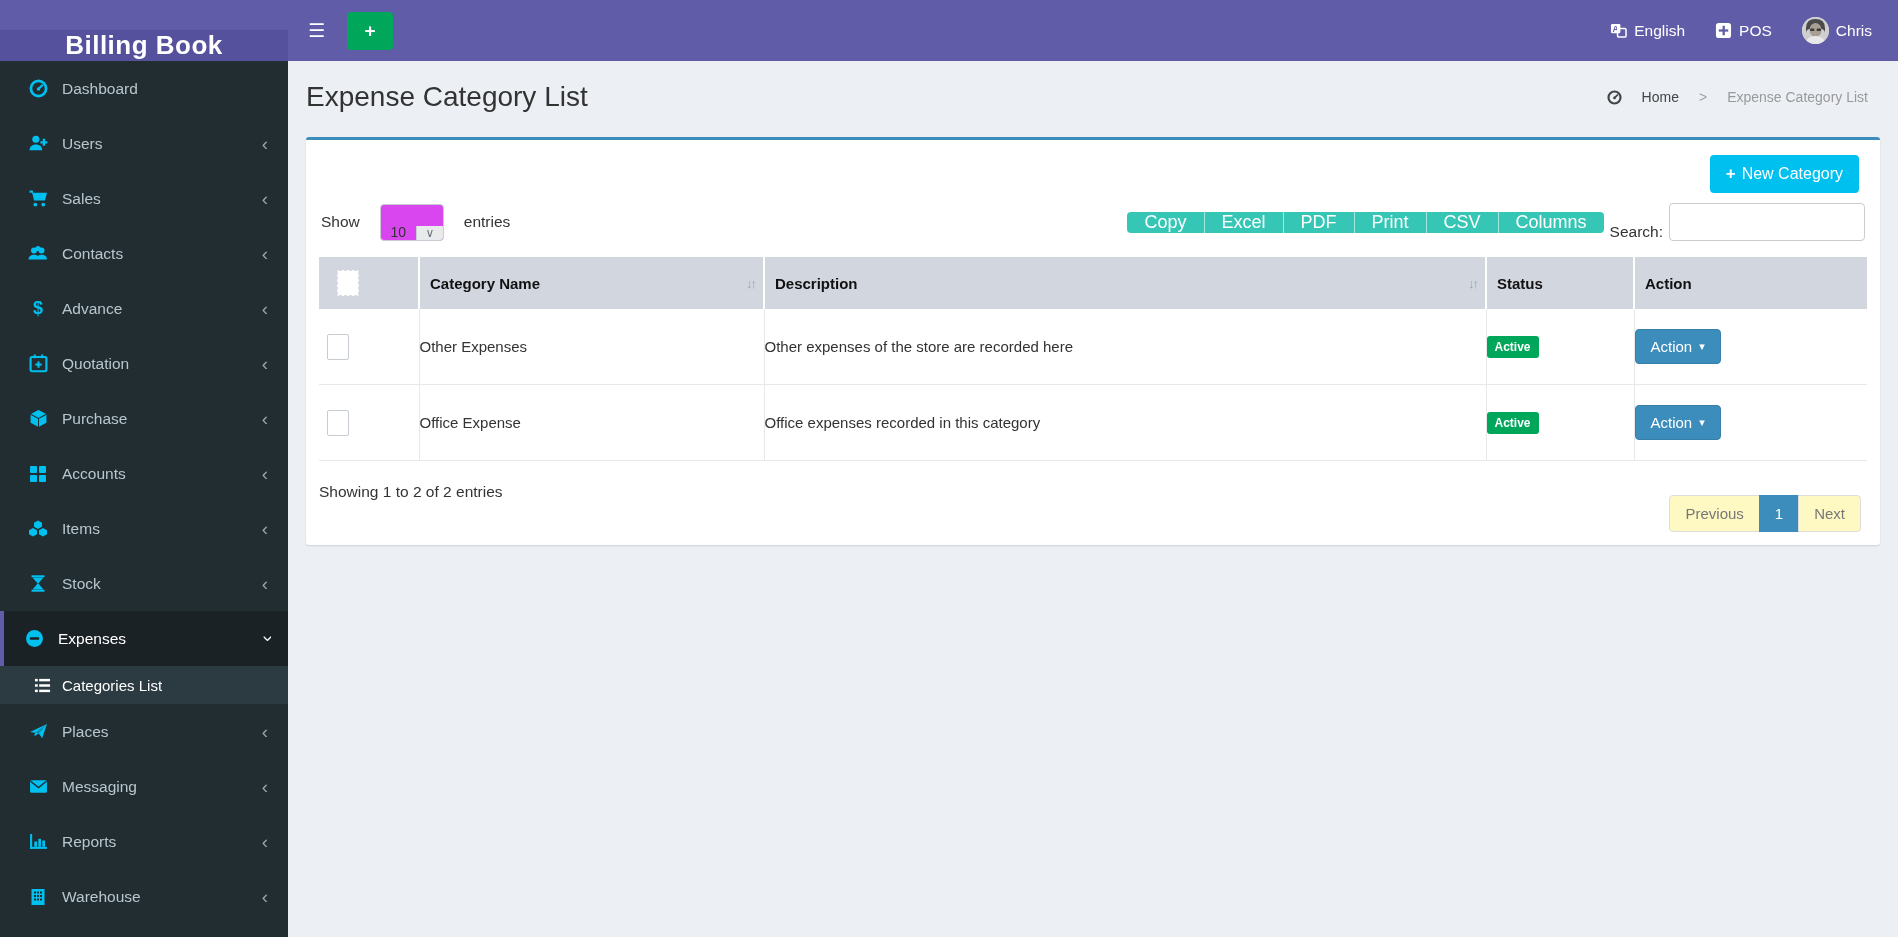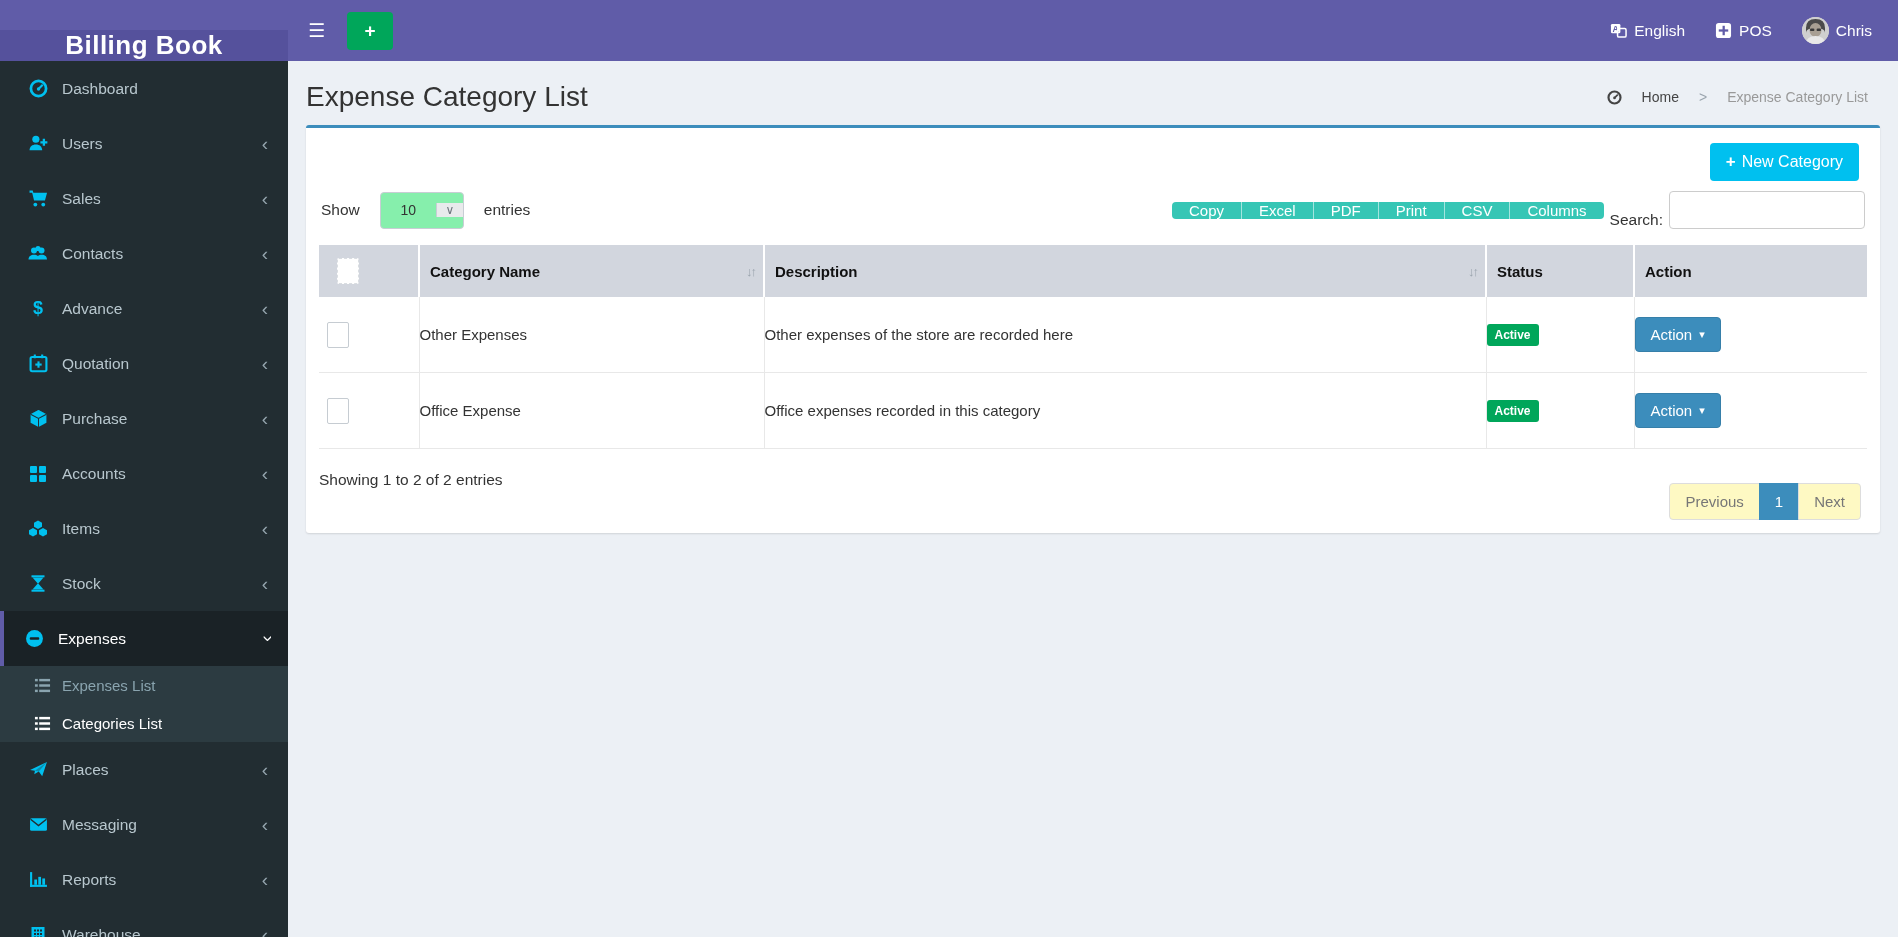--- a/index.html
+++ b/index.html
@@ -33,45 +33,45 @@
   .side-item.active { background:#1a2226; color:#fff; border-left:4px solid #605ca8; padding-left:18px; }
   .submenu { background:#2c3b41; }
   .sub-item { height:38px; display:flex; align-items:center; padding-left:32px; font-size:15px; color:#8aa4af; cursor:pointer; }
   .sub-item .ico { width:20px; display:inline-flex; justify-content:center; margin-right:10px; color:#8aa4af; }
   .sub-item.active { color:#fff; }
   .sub-item.active .ico { color:#fff; }
   .dollar-glyph { font-size:18px; font-weight:bold; color:#00c0ef; }
 
   
   .main { flex:1; min-width:0; display:flex; flex-direction:column; }
-  .content-header { display:flex; align-items:center; justify-content:space-between; padding:20px 30px 12px 18px; }
+  .content-header { display:flex; align-items:center; justify-content:space-between; padding:20px 30px 24px 18px; }
   .page-title { font-size:28px; font-weight:400; color:#333; }
   .breadcrumb { display:flex; align-items:center; gap:20px; font-size:14px; color:#444; }
   .breadcrumb .bc-ico { display:inline-flex; color:#444; }
   .bc-sep { color:#9aa4ad; }
   .bc-current { color:#999; }
 
   
   .card { margin:0 18px; background:#fff; border-top:3px solid #3c8dbc; border-radius:3px;
           box-shadow:0 1px 2px rgba(0,0,0,.12); padding:13px; min-height:398px; }
   .card-toolbar { display:flex; justify-content:flex-end; margin:2px 8px 10px 0; }
   .btn-new { background:#00c0ef; color:#fff; border:none; border-radius:4px; font-size:16px; padding:9px 16px;
              display:flex; align-items:center; gap:6px; cursor:pointer; font-family:inherit; }
   .btn-new .plus { font-weight:bold; font-size:17px; }
 
   .controls { display:flex; align-items:center; margin:8px 2px 16px 2px; }
   .length-wrap { display:flex; align-items:center; gap:20px; font-size:15.5px; color:#333; }
-  .show-select { width:84px; height:37px; border:1px solid #c8cdd4; border-radius:4px; background:#86efac;
-                 display:flex; align-items:center; overflow:hidden; cursor:pointer; }
+  .show-select { width:64px; height:37px; border:1px solid #c8cdd4; border-radius:4px; background:#d946ef;
+                 display:flex; align-items:flex-end; overflow:hidden; cursor:pointer; }
   .show-select .val { flex:1; display:flex; align-items:center; justify-content:center; font-size:14px; color:#333; }
   .show-select .arrow-box { width:27px; background:#e9eaec; border-left:1px solid #c8cdd4; display:flex;
                             align-items:center; justify-content:center; color:#6d757d; font-size:12px; }
   .right-controls { margin-left:auto; display:flex; align-items:center; }
   .export-group { display:flex; border-radius:4px; overflow:hidden; }
-  .export-btn { background:#36c6b5; color:#fff; border:none; font-size:15px; padding:0 17px; cursor:pointer;
+  .export-btn { background:#36c6b5; color:#fff; border:none; font-size:18px; padding:0 17px; cursor:pointer;
                 border-left:1px solid rgba(255,255,255,.55); font-family:inherit; }
   .export-btn:first-child { border-left:none; }
   .search-wrap { display:flex; align-items:flex-end; gap:6px; margin-left:6px; font-size:15.5px; color:#333; }
   .search-input { width:196px; height:38px; border:1px solid #ccc; border-radius:4px; padding:0 10px; font-size:15px;
                   font-family:inherit; outline:none; }
 
   
   table.grid { width:100%; border-collapse:collapse; table-layout:fixed; }
   .grid col.c-check { width:100px; } .grid col.c-name { width:345px; } .grid col.c-desc { width:722px; }
   .grid col.c-status { width:148px; }
@@ -282,33 +282,20 @@
             <svg width="19" height="19" viewBox="0 0 18 18">
               <circle cx="9" cy="9" r="8" fill="currentColor"></circle>
               <rect x="4.5" y="7.8" width="9" height="2.4" rx="1" fill="#1a2226"></rect>
             </svg>
           </span>
         <span>Expenses</span>
         <span class="chev down">‹</span>
       </div>
 
       <div class="submenu">
-        <div class="sub-item">
-          <span class="ico">
-              <svg width="17" height="17" viewBox="0 0 18 18" fill="currentColor">
-                <rect x="1" y="2" width="3" height="2.6"></rect>
-                <rect x="5.5" y="2" width="11.5" height="2.6"></rect>
-                <rect x="1" y="7.7" width="3" height="2.6"></rect>
-                <rect x="5.5" y="7.7" width="11.5" height="2.6"></rect>
-                <rect x="1" y="13.4" width="3" height="2.6"></rect>
-                <rect x="5.5" y="13.4" width="11.5" height="2.6"></rect>
-              </svg>
-            </span>
-          <span>Expenses List</span>
-        </div>
         <div class="sub-item active">
           <span class="ico">
               <svg width="17" height="17" viewBox="0 0 18 18" fill="currentColor">
                 <rect x="1" y="2" width="3" height="2.6"></rect>
                 <rect x="5.5" y="2" width="11.5" height="2.6"></rect>
                 <rect x="1" y="7.7" width="3" height="2.6"></rect>
                 <rect x="5.5" y="7.7" width="11.5" height="2.6"></rect>
                 <rect x="1" y="13.4" width="3" height="2.6"></rect>
                 <rect x="5.5" y="13.4" width="11.5" height="2.6"></rect>
               </svg>

